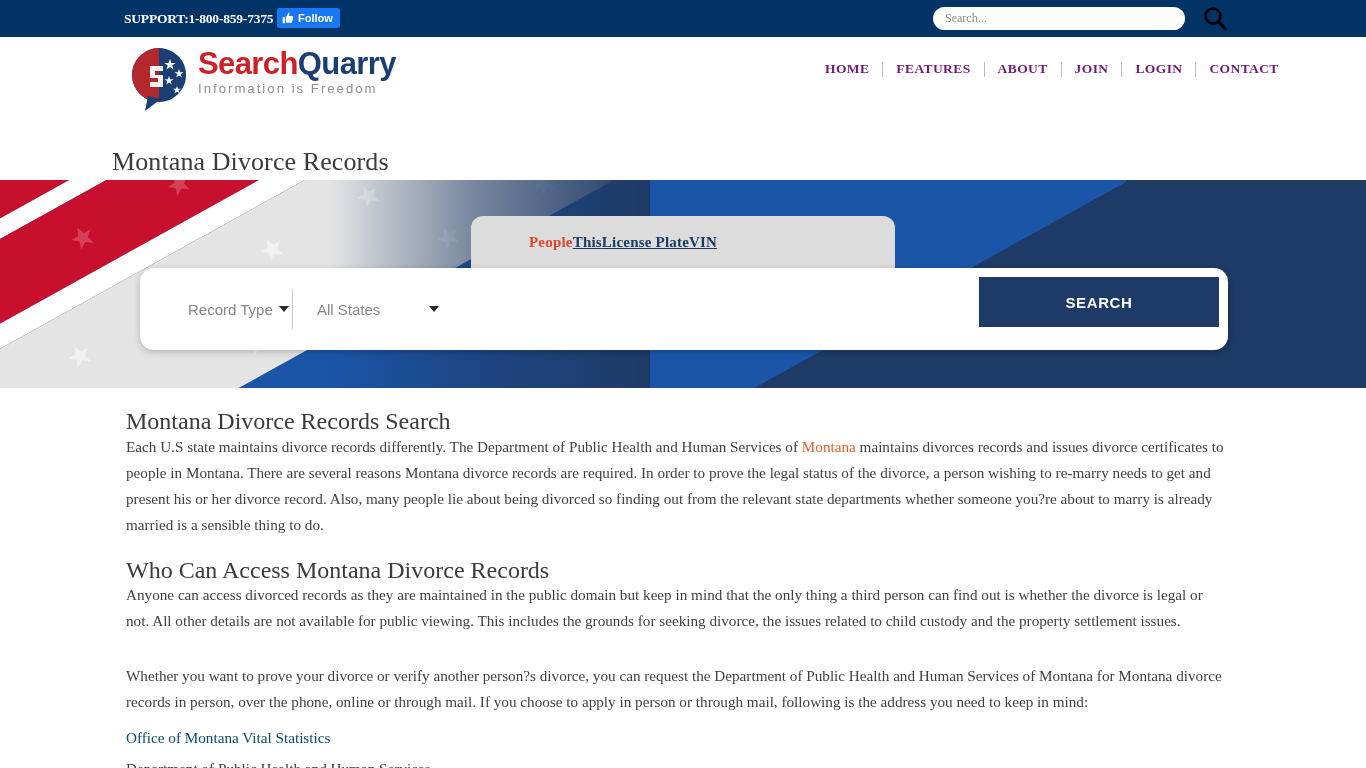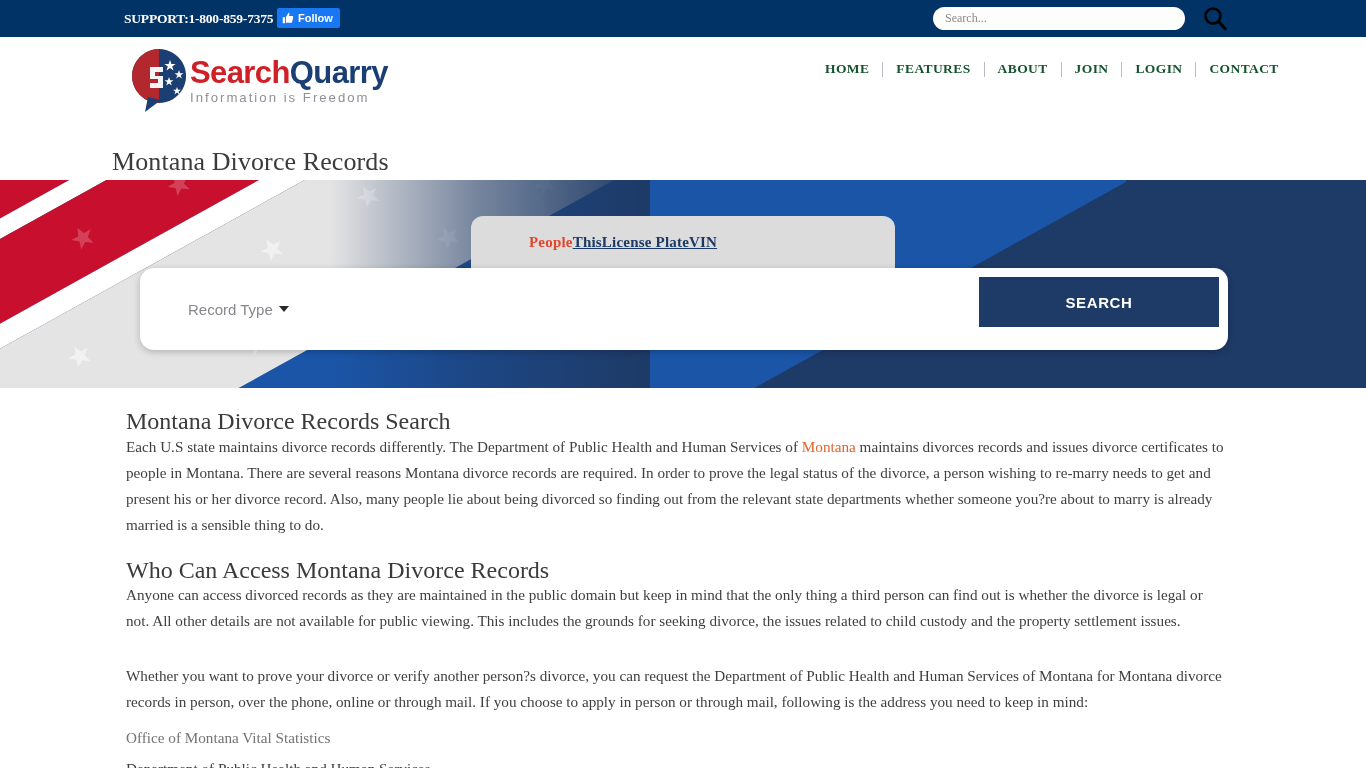--- a/index.html
+++ b/index.html
@@ -68,21 +68,21 @@
 
   
   .header {
     position: absolute; left: 0; top: 37px;
     width: 1366px; height: 143px;
     background: #ffffff;
   }
   .logo {
     position: absolute; left: 128px; top: 9px;
     width: 300px; height: 68px;
-    display: flex; align-items: center; 
+    display: flex; align-items: flex-start; gap: 8px;
     cursor: pointer;
   }
   .logo-mark {
     position: relative; width: 62px; height: 66px; flex: 0 0 auto;
   }
   .logo-text { position: relative; padding-top: 2px; }
   .logo-word {
     font-family: "Liberation Sans", sans-serif;
     font-size: 31px; font-weight: bold; line-height: 1;
     letter-spacing: -0.6px;
@@ -94,21 +94,21 @@
     font-size: 13.2px; color: #8d9096;
     letter-spacing: 2.0px; margin-top: 2px;
   }
 
   .mainnav {
     position: absolute; left: 812px; top: 24px;
     display: flex; align-items: center;
     font-family: "Liberation Serif", serif;
   }
   .nav-item {
-    font-size: 13.5px; font-weight: bold; color: #14532d;
+    font-size: 13.5px; font-weight: bold; color: #701a75;
     letter-spacing: 0.4px; text-decoration: none;
     padding: 0 13px; cursor: pointer; white-space: nowrap;
   }
   .nav-sep {
     width: 1px; height: 15px; background: #b9bcc2;
   }
 
   .page-title {
     position: absolute; left: 112px; top: 93px;
     font-family: "Liberation Serif", serif;
@@ -249,21 +249,21 @@
     font-size: 15.2px; color: #3f3f3f;
     line-height: 26px; margin: 0;
     width: 1106px;
   }
   .p1 { top: 46px; }
   .p2 { top: 194px; width: 1090px; }
   .p3 { top: 275px; width: 1108px; }
   .addr-link {
     position: absolute; left: 0; top: 341px;
     font-family: "Liberation Serif", serif;
-    font-size: 15.2px; color: #737373; text-decoration: none;
+    font-size: 15.2px; color: #0c4a6e; text-decoration: none;
     cursor: pointer;
   }
   .addr-line {
     position: absolute; left: 0; top: 372px;
     font-family: "Liberation Serif", serif;
     font-size: 15.2px; color: #3f3f3f;
   }
   .inline-link { color: #e2632c; text-decoration: none; cursor: pointer; }
 </style>
 </head>
@@ -465,20 +465,24 @@
   <span class="tab">This</span>
   <span class="tab">License Plate</span>
   <span class="tab">VIN</span>
 </div>
 
 <div class="searchbox">
   <div class="fld fld-type">
     <span class="sel-label">Record Type</span>
     <span class="caret"></span>
   </div>
+  <div class="fld fld-state">
+    <span class="sel-label">All States</span>
+    <span class="caret caret-right"></span>
+  </div>
   <button class="search-btn">SEARCH</button>
 </div>
 
 <div class="content">
   <h2 class="h2 h2-1">Montana Divorce Records Search</h2>
 
   <p class="para p1"><span>Each U.S state maintains divorce records differently. The Department of Public Health and Human Services of </span><a class="inline-link">Montana</a><span> maintains divorces records and issues divorce certificates to people in Montana. There are several reasons Montana divorce records are required. In order to prove the legal status of the divorce, a person wishing to re-marry needs to get and present his or her divorce record. Also, many people lie about being divorced so finding out from the relevant state departments whether someone you?re about to marry is already married is a sensible thing to do.</span></p>
 
   <h2 class="h2 h2-2">Who Can Access Montana Divorce Records</h2>
 

